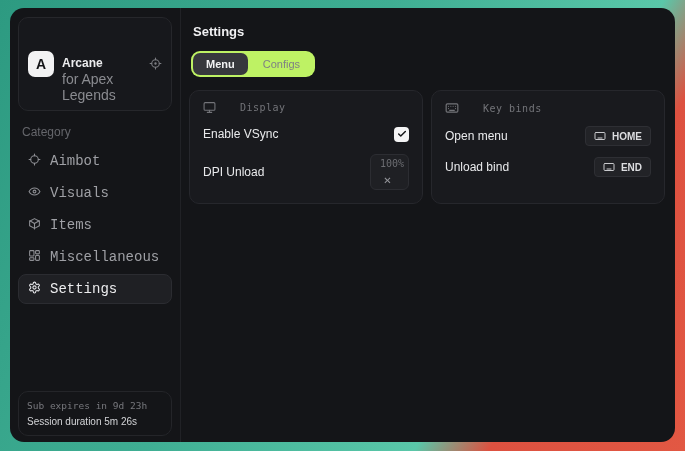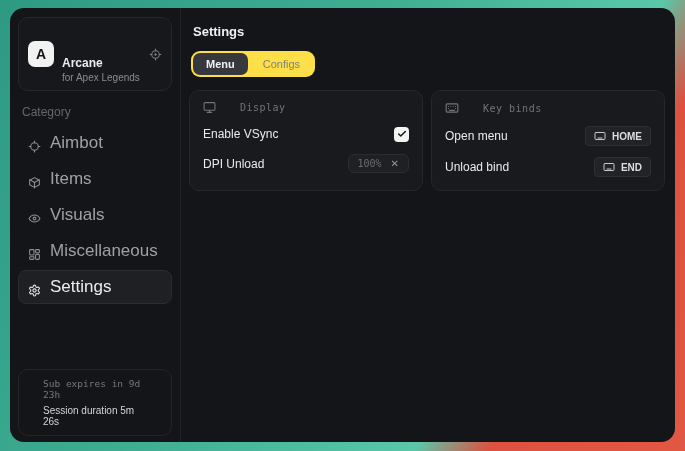--- a/index.html
+++ b/index.html
@@ -18,55 +18,55 @@
   .sb-header {
     margin:9px 8px 0; border:1px solid #26272b; background:#17181c;
     border-radius:10px; padding:7px 9px; display:flex; align-items:center; gap:8px;
   }
   .logo {
     width:26px; height:26px; background:#f2f2f3; border-radius:7px; color:#131417;
     font-weight:bold; display:flex; align-items:center; justify-content:center; font-size:14px; flex:0 0 auto;
   }
   .sb-titles { line-height:1.1; }
   .sb-title { font-size:12px; font-weight:700; color:#ececee;margin-top:32px; }
-  .sb-sub { font-size:10px; color:#8a8b90; margin-top:2px; }
+  .sb-sub { font-size:14px; color:#8a8b90; margin-top:2px; }
   .sb-target { margin-left:auto; color:#7c7d82; display:flex; }
   .sb-cat { font-size:12px; color:#65666b; margin:14px 12px 6px; }
   .sb-item {
-    display:flex; align-items:flex-end; gap:9px; margin:1px 8px; padding:6px 9px;
-    border-radius:8px; border:1px solid transparent; color:#9fa0a5; font-size:17px; cursor:pointer;
+    display:flex; align-items:flex-start; gap:9px; margin:1px 8px; padding:6px 9px;
+    border-radius:8px; border:1px solid transparent; color:#9fa0a5; font-size:14px; cursor:pointer;font-family:Liberation Mono, monospace;
   }
   .sb-item .ic { display:flex; color:#8d8e93; }
   .sb-item.active { background:#1f2024; border-color:#2b2c31; color:#ececee; }
   .sb-item.active .ic { color:#e4e5e8; }
   .sb-footer {
-    margin:auto 8px 6px; border:1px solid #242529; border-radius:10px; padding:8px 24px;
+    margin:auto 8px 6px; border:1px solid #242529; border-radius:10px; padding:8px 8px;
   }
   .sb-exp { font-family:"DejaVu Sans Mono", monospace; font-size:9.5px; color:#77787d; }
   .sb-ses { font-size:10px; color:#d3d4d7; margin-top:5px; }
   
   .main { flex:1; padding:16px 10px 0 8px; }
   .main-title { font-size:13px; font-weight:700; color:#f0f0f2; margin:0 0 12px 4px; }
-  .tabs { display:inline-flex; background:#fde047; border-radius:9px; padding:2px; gap:2px; margin-left:2px; }
+  .tabs { display:inline-flex; background:#bef264; border-radius:9px; padding:2px; gap:2px; margin-left:2px; }
   .tab { font-size:11px; padding:5px 13px; border-radius:7px; color:#7e7f84; cursor:pointer; }
   .tab.active { background:#37383d; color:#f2f2f4; font-weight:700; }
   .cards { display:flex; gap:8px; margin-top:13px; }
   .card { flex:1; background:#191a1e; border:1px solid #26272c; border-radius:10px; padding:10px 13px 13px; }
   .card-head {
     display:flex; align-items:center; gap:24px; color:#737479;
     font-family:"DejaVu Sans Mono", monospace; font-size:10px; letter-spacing:.5px;
   }
   .card-head .ic { display:flex; }
   .card-row { display:flex; align-items:center; justify-content:space-between; margin-top:11px; min-height:18px; }
   .row-label { font-size:12px; font-weight:400; color:#e9eaec; }
   .checkbox {
     width:15px; height:15px; background:#f4f4f5; border-radius:4px;
     display:flex; align-items:center; justify-content:center; cursor:pointer;
   }
-  .dpi { display:inline-flex; align-items:center; background:#1f2024; border:1px solid #2c2d32; border-radius:6px; overflow:hidden; }
+  .dpi { display:inline-flex; align-items:center; background:#1f2024; border:1px solid #2c2d32; border-radius:6px; overflow:hidden;flex-direction:column; }
   .dpi-value { font-family:"DejaVu Sans Mono", monospace; font-size:10px; color:#6c6d72; padding:3px 4px 3px 9px; }
   .dpi-clear { font-size:10px; color:#96979c; padding:3px 9px 3px 5px; cursor:pointer; }
   .bind-btn {
     display:inline-flex; align-items:center; gap:6px; background:#222327; border:1px solid #2e2f34;
     border-radius:4px; padding:3px 8px; font-size:10px; font-weight:700; color:#dcdde0; cursor:pointer;
   }
   .bind-btn .ic { display:flex; color:#c9cacd; }
   svg { display:block; }
 </style>
 </head>
@@ -99,36 +99,36 @@
           <circle cx="12" cy="12" r="7"></circle>
             <path d="M12 2v3M12 19v3M2 12h3M19 12h3"></path>
         </svg>
       </span>
       <span>Aimbot</span>
     </div>
 
     <div class="sb-item">
       <span class="ic">
         <svg width="13" height="13" viewBox="0 0 24 24" fill="none" stroke="currentColor" stroke-width="2" stroke-linecap="round" stroke-linejoin="round">
+          <path d="M2 12s3.5-6.5 10-6.5S22 12 22 12s-3.5 6.5-10 6.5S2 12 2 12z"></path>
+            <circle cx="12" cy="12" r="2.6"></circle>
+        </svg>
+      </span>
+      <span>Visuals</span>
+    </div>
+
+    <div class="sb-item">
+      <span class="ic">
+        <svg width="13" height="13" viewBox="0 0 24 24" fill="none" stroke="currentColor" stroke-width="2" stroke-linecap="round" stroke-linejoin="round">
           <path d="M21 16V8l-9-5-9 5v8l9 5 9-5z"></path>
             <path d="M3.3 7 12 12l8.7-5"></path>
             <path d="M12 22V12"></path>
         </svg>
       </span>
       <span>Items</span>
-    </div>
-
-    <div class="sb-item">
-      <span class="ic">
-        <svg width="13" height="13" viewBox="0 0 24 24" fill="none" stroke="currentColor" stroke-width="2" stroke-linecap="round" stroke-linejoin="round">
-          <path d="M2 12s3.5-6.5 10-6.5S22 12 22 12s-3.5 6.5-10 6.5S2 12 2 12z"></path>
-            <circle cx="12" cy="12" r="2.6"></circle>
-        </svg>
-      </span>
-      <span>Visuals</span>
     </div>
 
     <div class="sb-item">
       <span class="ic">
         <svg width="13" height="13" viewBox="0 0 24 24" fill="none" stroke="currentColor" stroke-width="2" stroke-linejoin="round">
           <rect x="3" y="3" width="8" height="10" rx="1.5"></rect>
             <rect x="14" y="3" width="7" height="6" rx="1.5"></rect>
           <rect x="14" y="12" width="7" height="9" rx="1.5"></rect>
             <rect x="3" y="16" width="8" height="5" rx="1.5"></rect>
         </svg>

